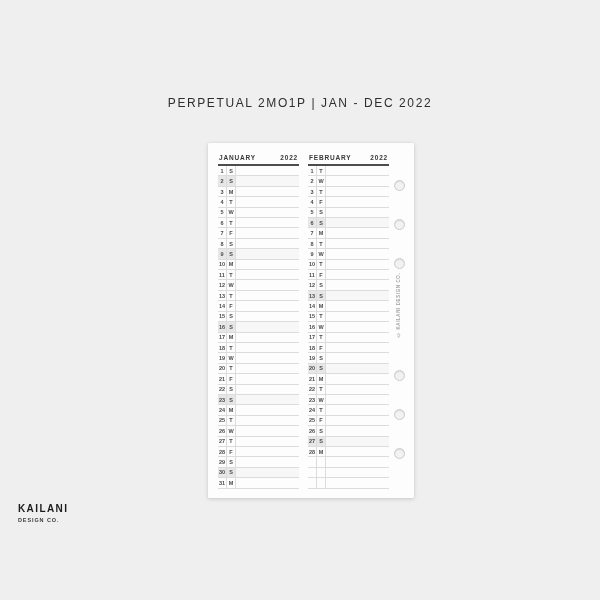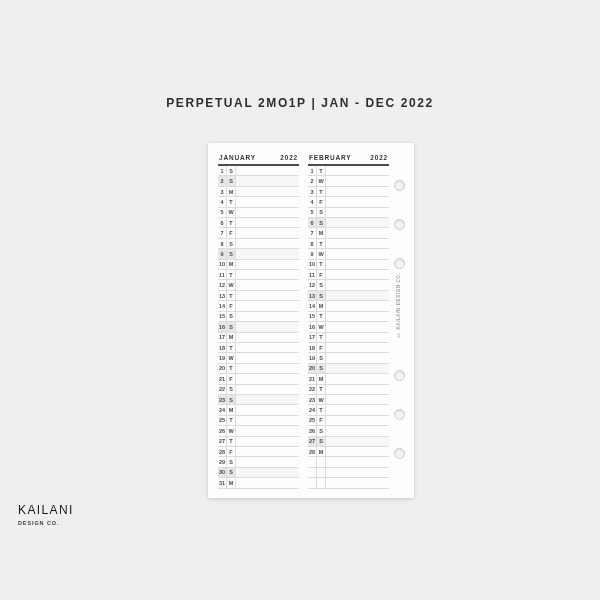--- a/index.html
+++ b/index.html
@@ -3,21 +3,21 @@
 <meta charset="utf-8">
 <style>
   html,body { margin:0; padding:0; }
   body {
     width:600px; height:600px; position:relative; overflow:hidden;
     background:var(--background,#efefef);
     font-family:"Liberation Sans", sans-serif;
   }
   .title {
     position:absolute; top:96px; left:0; width:600px; text-align:center;
-    font-size:12px; font-weight:700; letter-spacing:1.6px;
+    font-size:12px; font-weight:400; letter-spacing:1.6px;
     color:var(--ink,#2e2e2e); white-space:nowrap;
   }
   .page {
     position:absolute; left:208px; top:143px; width:206px; height:355px;
     background:var(--page,#fdfdfd);
     box-shadow:0 1px 4px rgba(0,0,0,.16), 0 0 1px rgba(0,0,0,.15);
     border-radius:1px;
   }
   .month { position:absolute; top:9px; width:81px; }
   .m0 { left:10px; }
@@ -52,21 +52,21 @@
   .h0 { top:37px; } .h1 { top:76px; } .h2 { top:115px; }
   .h3 { top:227px; } .h4 { top:266px; } .h5 { top:305px; }
   .side-text {
     position:absolute; left:188px; top:142px; height:52px;
     writing-mode:vertical-rl; transform:rotate(180deg);
     font-size:4.5px; letter-spacing:.6px; font-weight:700;
     color:var(--side_text,#a3a3a3); white-space:nowrap;
   }
   .brand { position:absolute; left:18px; top:503px; }
   .brand-name {
-    font-size:12px; font-weight:400; letter-spacing:1.4px;
+    font-size:10px; font-weight:700; letter-spacing:1.4px;
     color:var(--brand_ink,#1c1c1c);
   }
   .brand-sub {
     margin-top:3px; font-size:5.5px; font-weight:700; letter-spacing:.9px;
     color:var(--brand_sub_ink,#3c3c3c);
   }
 </style>
 </head>
 <body>
 

